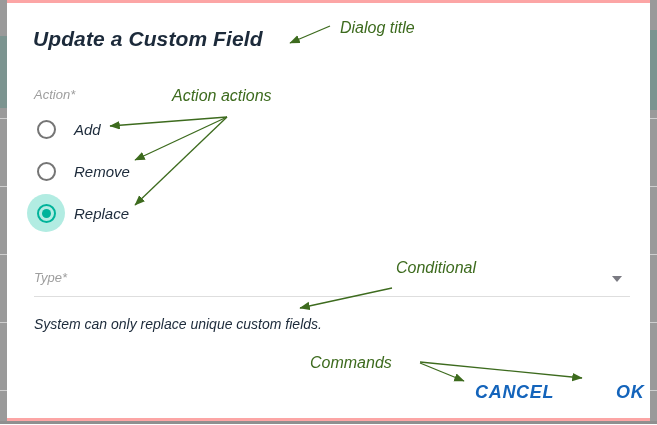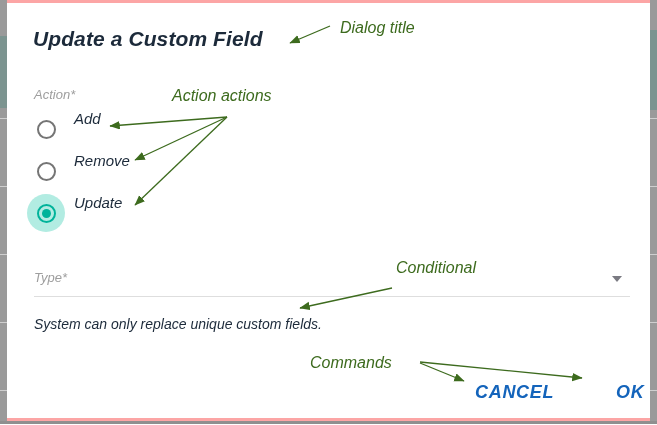--- a/index.html
+++ b/index.html
@@ -90,20 +90,21 @@
   }
   .label-action { left: 27px; top: 84px; }
   .label-type   { left: 27px; top: 267px; }
 
   
   .radio-row {
     position: absolute;
     left: 20px;
     height: 38px;
     display: flex;
+    align-items: center;
   }
   .radio-row.r-add     { top: 107px; }
   .radio-row.r-remove  { top: 149px; }
   .radio-row.r-replace { top: 191px; }
 
   .radio-hit {
     position: relative;
     width: 38px;
     height: 38px;
     display: flex;
@@ -253,21 +254,21 @@
       <span class="radio-hit">
         <span class="radio-mark"></span>
       </span>
       <span class="radio-label">Remove</span>
     </div>
 
     <div class="radio-row r-replace">
       <span class="radio-hit">
         <span class="radio-mark"></span>
       </span>
-      <span class="radio-label">Update</span>
+      <span class="radio-label">Replace</span>
     </div>
 
     <div class="field-label label-type">Type*</div>
 
     <div class="select-field">
       <div class="select-chevron"></div>
       <div class="select-underline"></div>
     </div>
 
     <div class="warning-text">System can only replace unique custom fields.</div>

